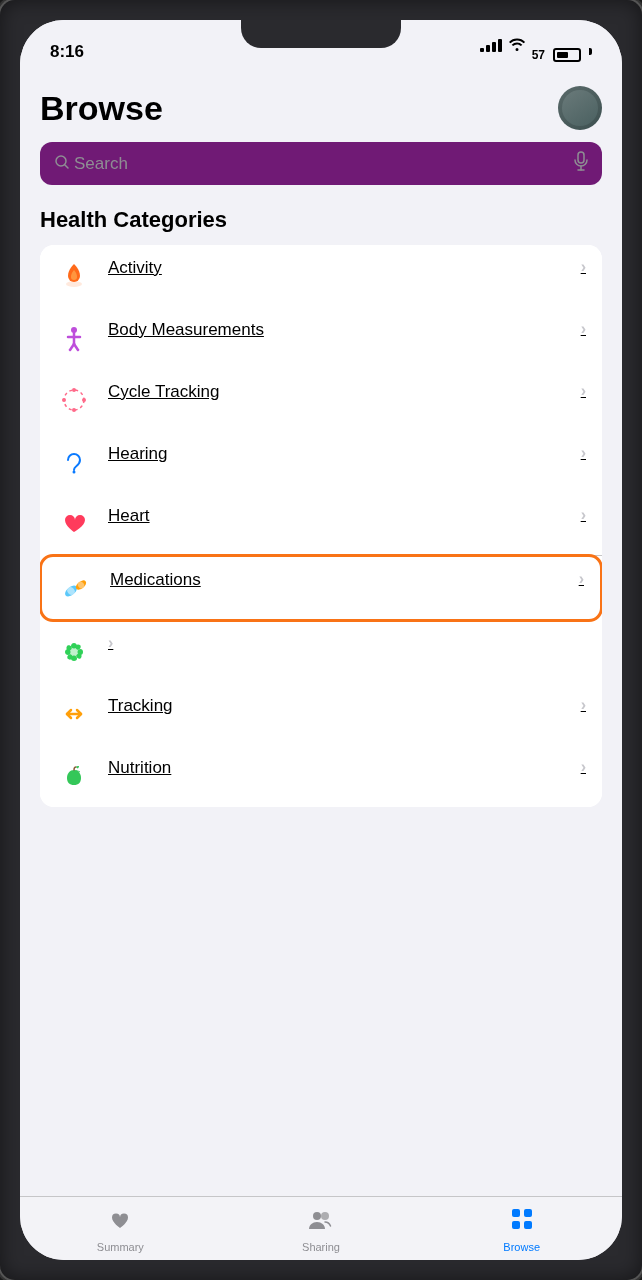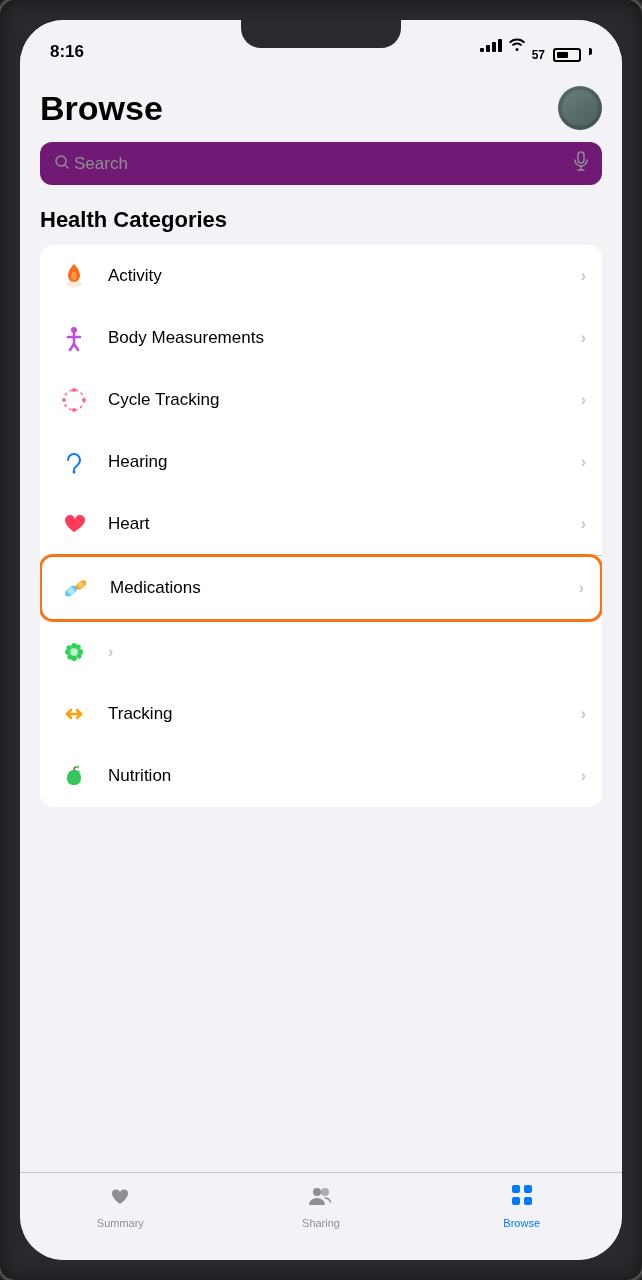--- a/index.html
+++ b/index.html
@@ -177,24 +177,24 @@
       margin-bottom: 12px;
     }
     
     .list-container {
       background: #fff;
       border-radius: 14px;
       overflow: hidden;
     }
     .list-item {
       display: flex;
-      align-items: center;
       padding: 13px 16px;
       position: relative;
       background: #fff;
+      text-decoration: underline;
     }
     .list-item:not(:last-child)::after {
       content: '';
       position: absolute;
       bottom: 0;
       left: 68px;
       right: 0;
       height: 0.5px;
       background: #c6c6c8;
     }
@@ -226,21 +226,21 @@
       margin: -1px;
       position: relative;
       z-index: 10;
       background: #fff;
     }
     .list-item-highlighted::after {
       display: none !important;
     }
     
     .tab-bar {
-      height: 88px;
+      height: 64px;
       background: rgba(242,242,247,0.95);
       border-top: 0.5px solid #c6c6c8;
       display: flex;
       align-items: flex-start;
       padding-top: 10px;
       flex-shrink: 0;
     }
     .tab-item {
       flex: 1;
       display: flex;

